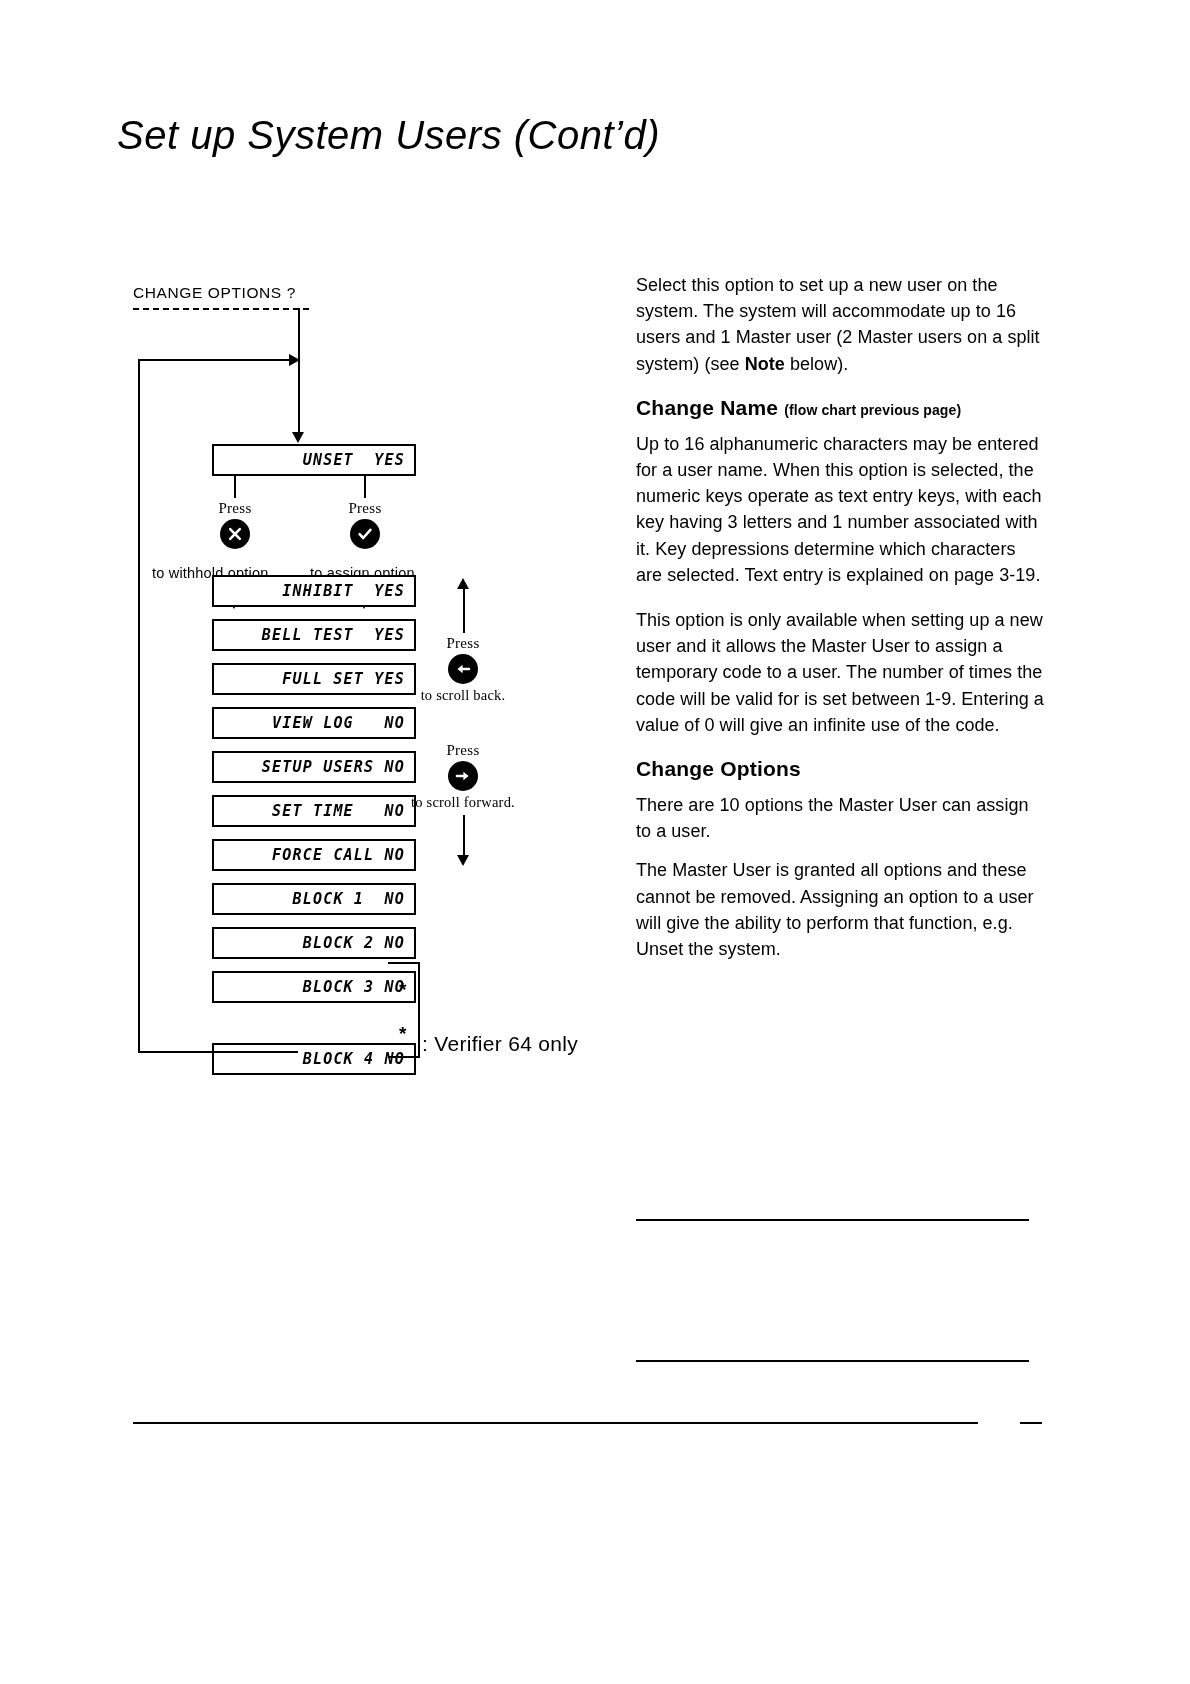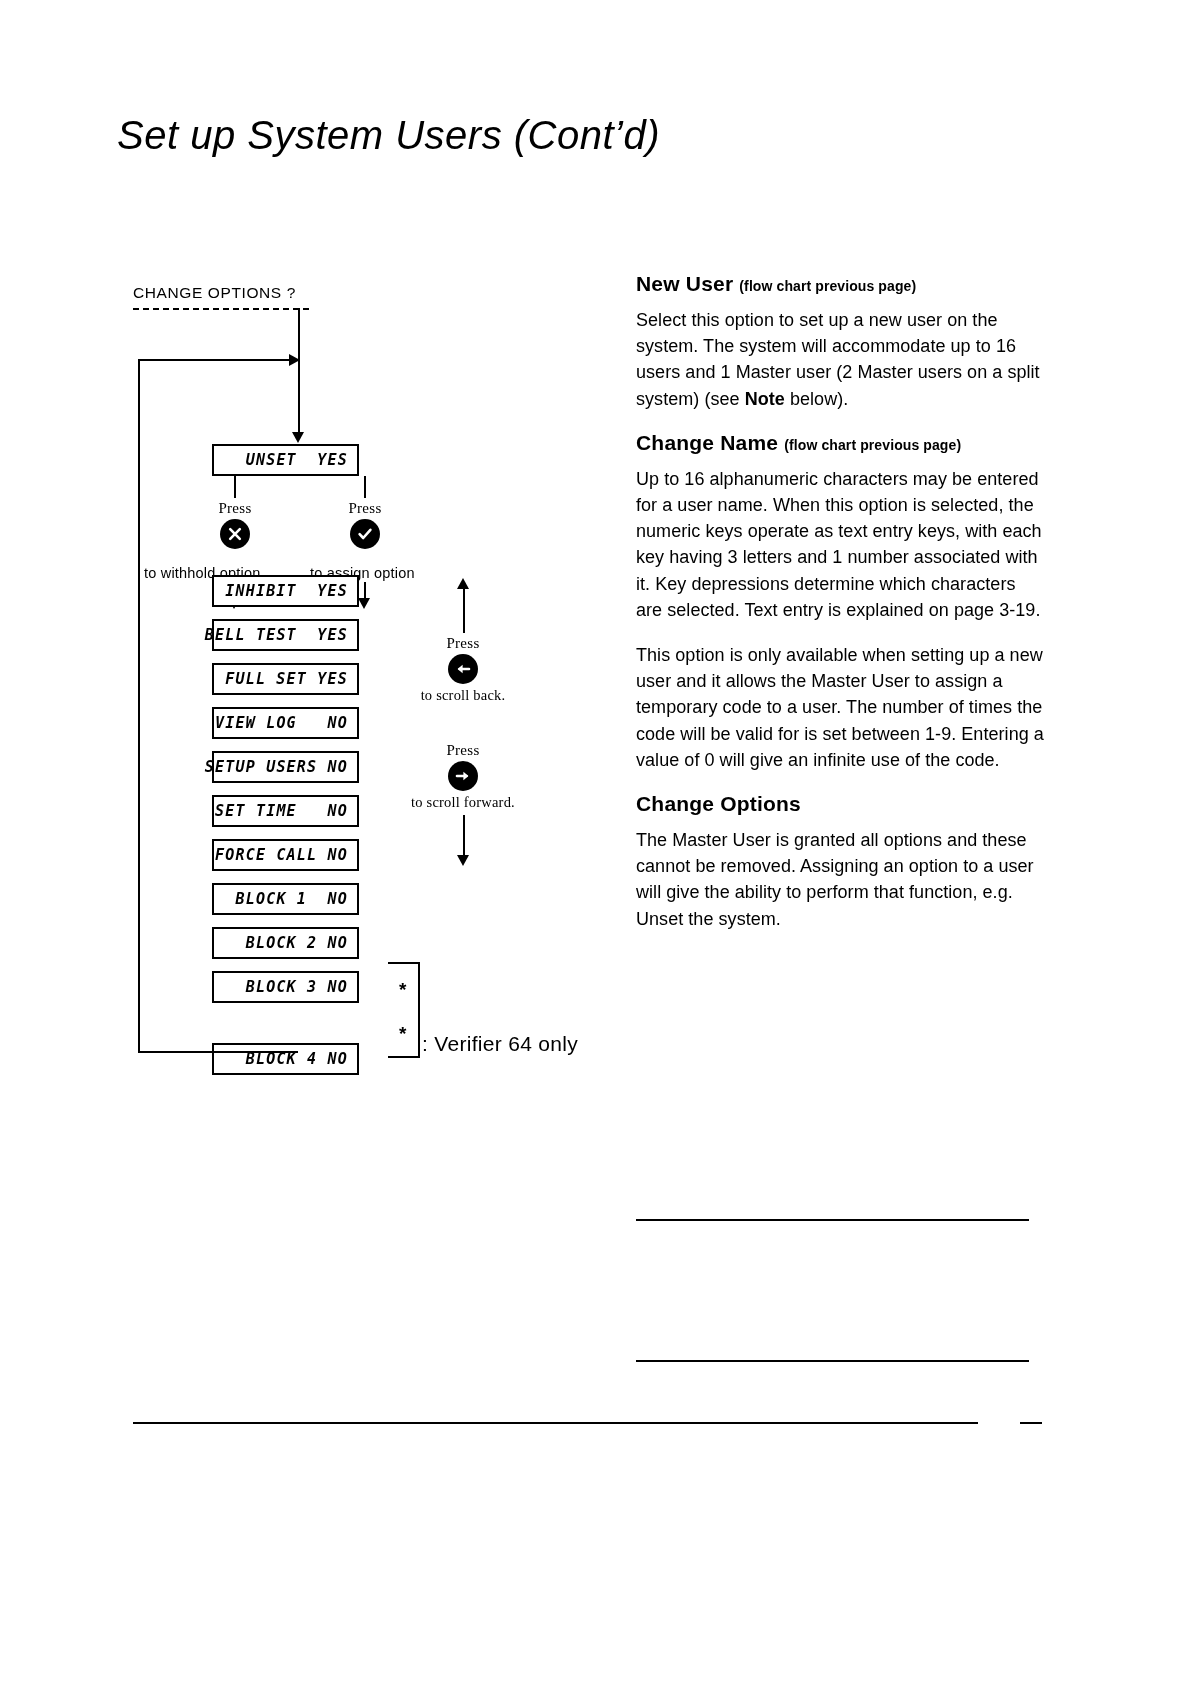--- a/index.html
+++ b/index.html
@@ -79,21 +79,21 @@
     width: 0; height: 0;
     border-top: 6px solid transparent;
     border-bottom: 6px solid transparent;
     border-left: 11px solid #000;
   }
 
   
   .lcd {
     position: absolute;
     left: 92px;
-    width: 147px;
+    width: 204px;
     height: 32px;
     border: 2.5px solid #000;
     background: #fff;
     box-sizing: border-box;
     font-family: "DejaVu Sans Mono", monospace;
     font-size: 15px;
     font-style: italic;
     font-weight: bold;
     letter-spacing: 1.2px;
     display: flex;
@@ -214,21 +214,21 @@
   <div class="line-v" style="left:244px; top:206px; height:22px;"></div>
 
   <div class="press-group" style="left:55px; top:230px; width:120px;">
     <div class="press-word">Press</div>
     <div class="key-circle">
       <svg width="18" height="18" viewBox="0 0 18 18" aria-hidden="true">
         <path d="M4.2 4.2 L13.8 13.8 M13.8 4.2 L4.2 13.8" stroke="#fff" stroke-width="2.6" stroke-linecap="round"></path>
       </svg>
     </div>
   </div>
-  <div class="key-caption" style="position:absolute; left:24px; top:292px;">to withhold option</div>
+  <div class="key-caption" style="position:absolute; left:32px; top:292px;">to withhold option</div>
 
   <div class="press-group" style="left:185px; top:230px; width:120px;">
     <div class="press-word">Press</div>
     <div class="key-circle">
       <svg width="18" height="18" viewBox="0 0 18 18" aria-hidden="true">
         <path d="M3.6 9.2 L7.2 13 L14.4 4.8" fill="none" stroke="#fff" stroke-width="2.6" stroke-linecap="round" stroke-linejoin="round"></path>
       </svg>
     </div>
   </div>
   <div class="key-caption" style="position:absolute; left:190px; top:292px;">to assign option</div>
@@ -283,36 +283,33 @@
     </div>
     <div class="key-caption">to scroll forward.</div>
   </div>
 
   <div class="line-v" style="left:343px; top:545px; height:42px;"></div>
   <div class="arrow-down" style="left:337px; top:585px;"></div>
 </div>
 
 <div id="right-col">
 
-  <h2 class="sec-head">
-    <span>New User</span>
-    <span class="sub">(flow chart previous page)</span>
-  </h2>
   <p class="body-p"><span>Select this option to set up a new user on the system. The system will accommodate up to 16 users and 1 Master user (2 Master users on a split system) (see </span><b>Note</b><span> below).</span></p>
 
   <h2 class="sec-head">
     <span>Change Name</span>
     <span class="sub">(flow chart previous page)</span>
   </h2>
   <p class="body-p">Up to 16 alphanumeric characters may be entered for a user name. When this option is selected, the numeric keys operate as text entry keys, with each key having 3 letters and 1 number associated with it. Key depressions determine which characters are selected. Text entry is explained on page 3-19.</p>
 
   <p class="body-p">This option is only available when setting up a new user and it allows the Master User to assign a temporary code to a user. The number of times the code will be valid for is set between 1-9. Entering a value of 0 will give an infinite use of the code.</p>
 
   <h2 class="sec-head">
     <span>Change Options</span>
   </h2>
+  <p class="body-p tight">There are 10 options the Master User can assign to a user.</p>
   <p class="body-p">The Master User is granted all options and these cannot be removed. Assigning an option to a user will give the ability to perform that function, e.g. Unset the system.</p>
 </div>
 
 <div class="hrule" id="rule-right-1"></div>
 <div class="hrule" id="rule-right-2"></div>
 <div class="hrule" id="rule-footer"></div>
 <div class="hrule" id="footer-dash"></div>
 
 </body></html>

